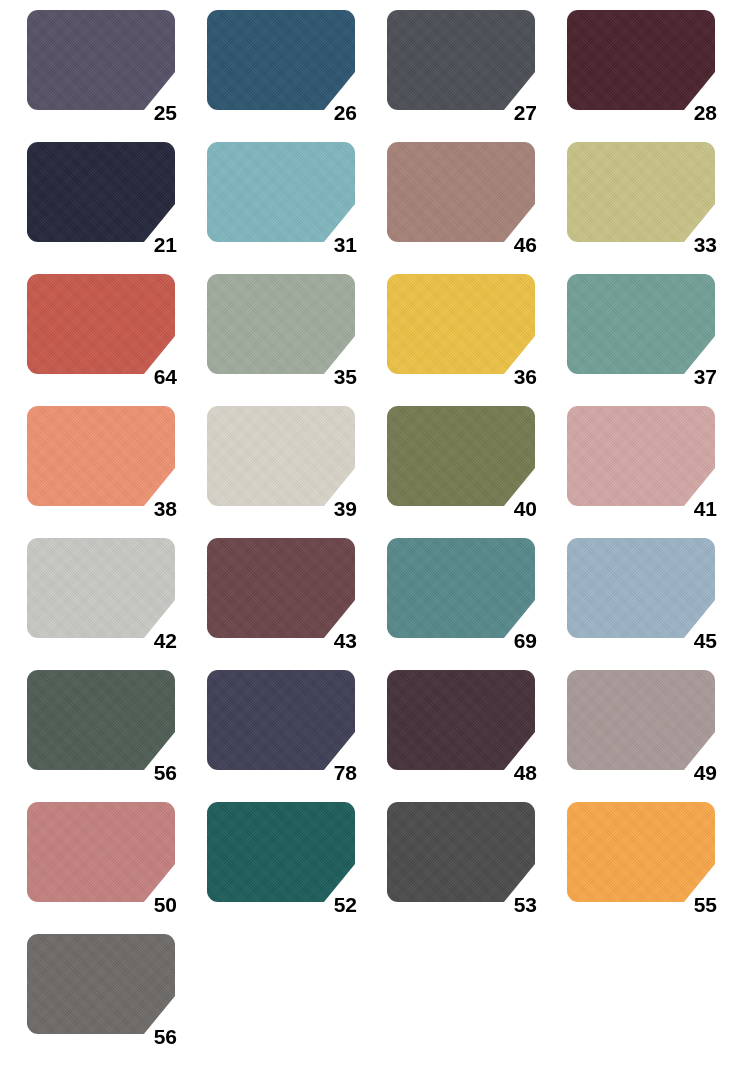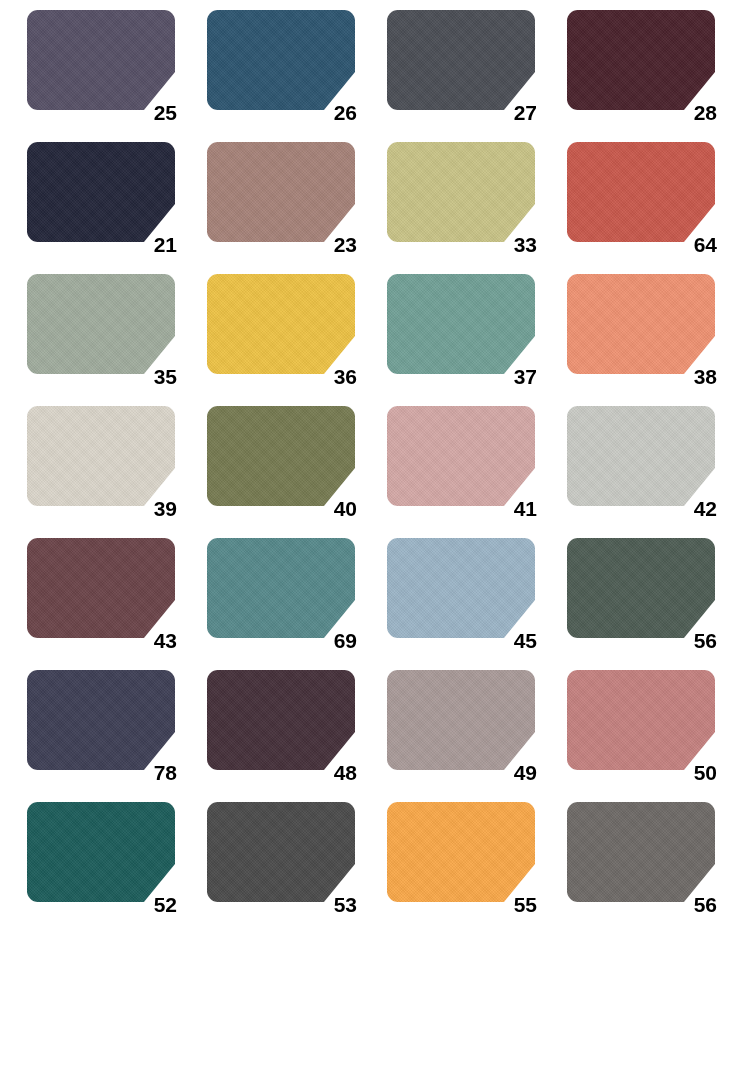--- a/index.html
+++ b/index.html
@@ -99,22 +99,26 @@
       </div>
       <div class="swatch-cell">
         <div class="swatch-chip" style="background-color: rgb(74, 34, 44);"></div>
         <div class="swatch-number">28</div>
       </div>
       <div class="swatch-cell">
         <div class="swatch-chip" style="background-color: rgb(35, 38, 58);"></div>
         <div class="swatch-number">21</div>
       </div>
       <div class="swatch-cell">
+        <div class="swatch-chip" style="background-color: rgb(128, 183, 191);"></div>
+        <div class="swatch-number">31</div>
+      </div>
+      <div class="swatch-cell">
         <div class="swatch-chip" style="background-color: rgb(166, 130, 120);"></div>
-        <div class="swatch-number">23</div>
+        <div class="swatch-number">46</div>
       </div>
       <div class="swatch-cell">
         <div class="swatch-chip" style="background-color: rgb(200, 195, 135);"></div>
         <div class="swatch-number">33</div>
       </div>
       <div class="swatch-cell">
         <div class="swatch-chip" style="background-color: rgb(200, 88, 76);"></div>
         <div class="swatch-number">64</div>
       </div>
       <div class="swatch-cell">

